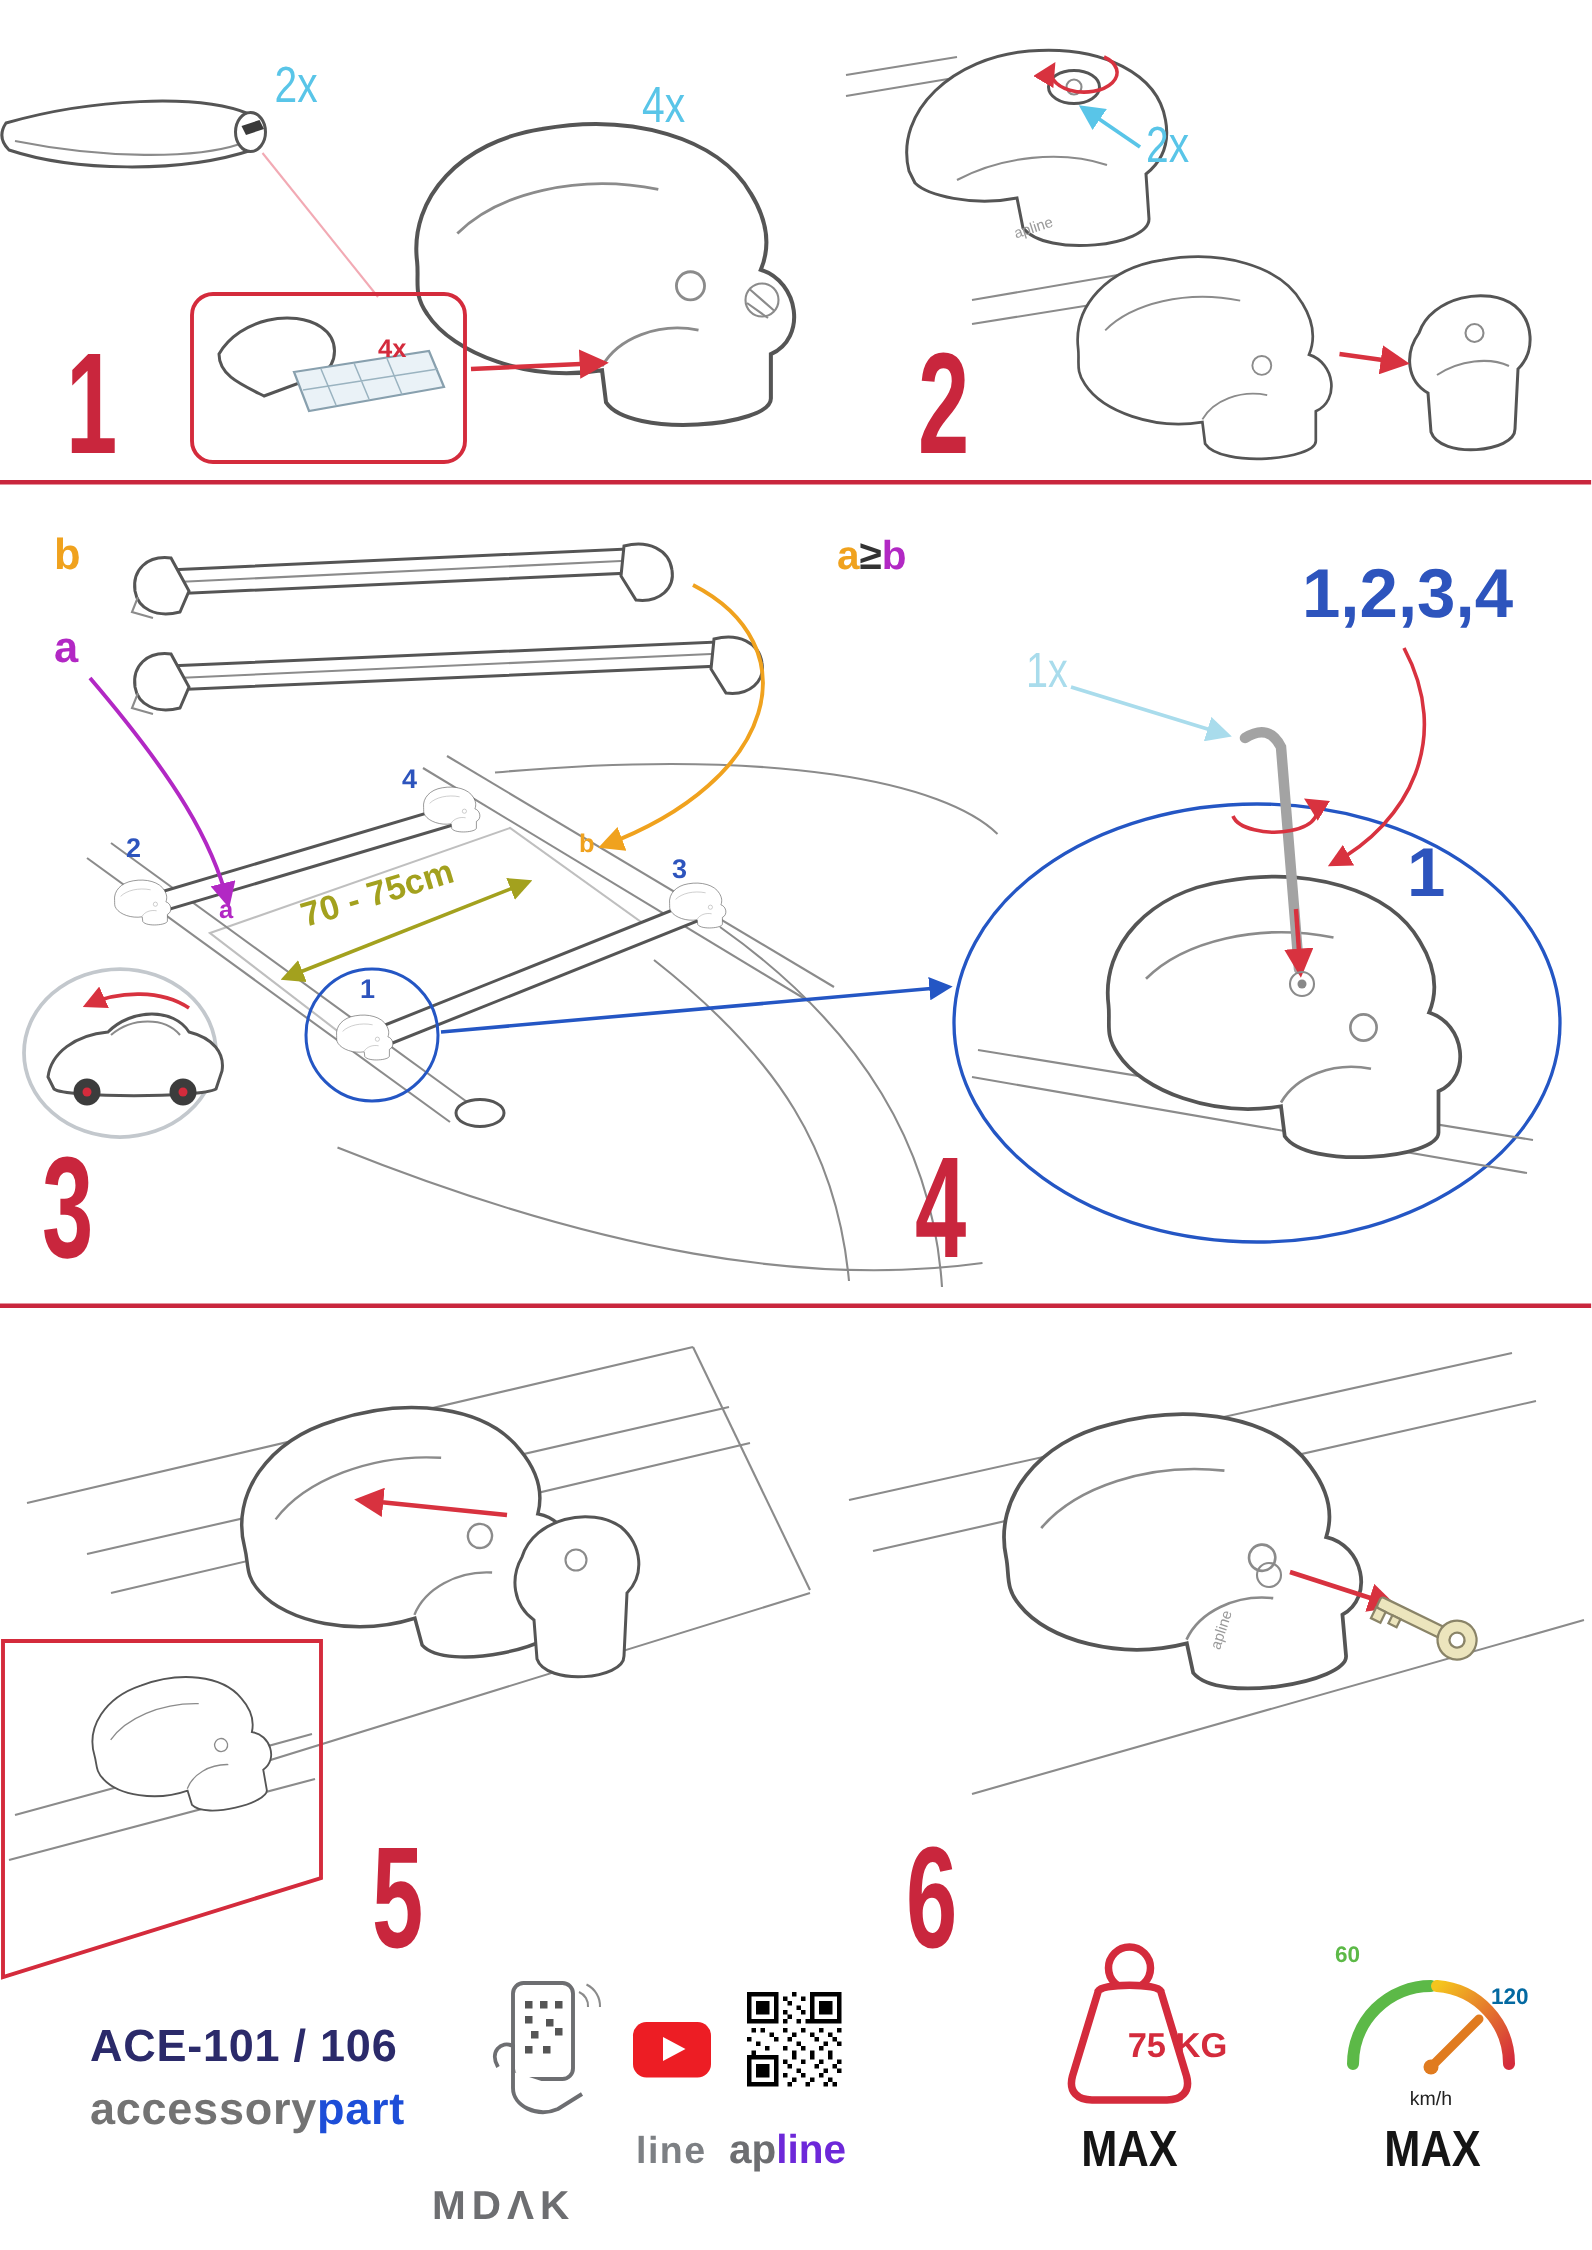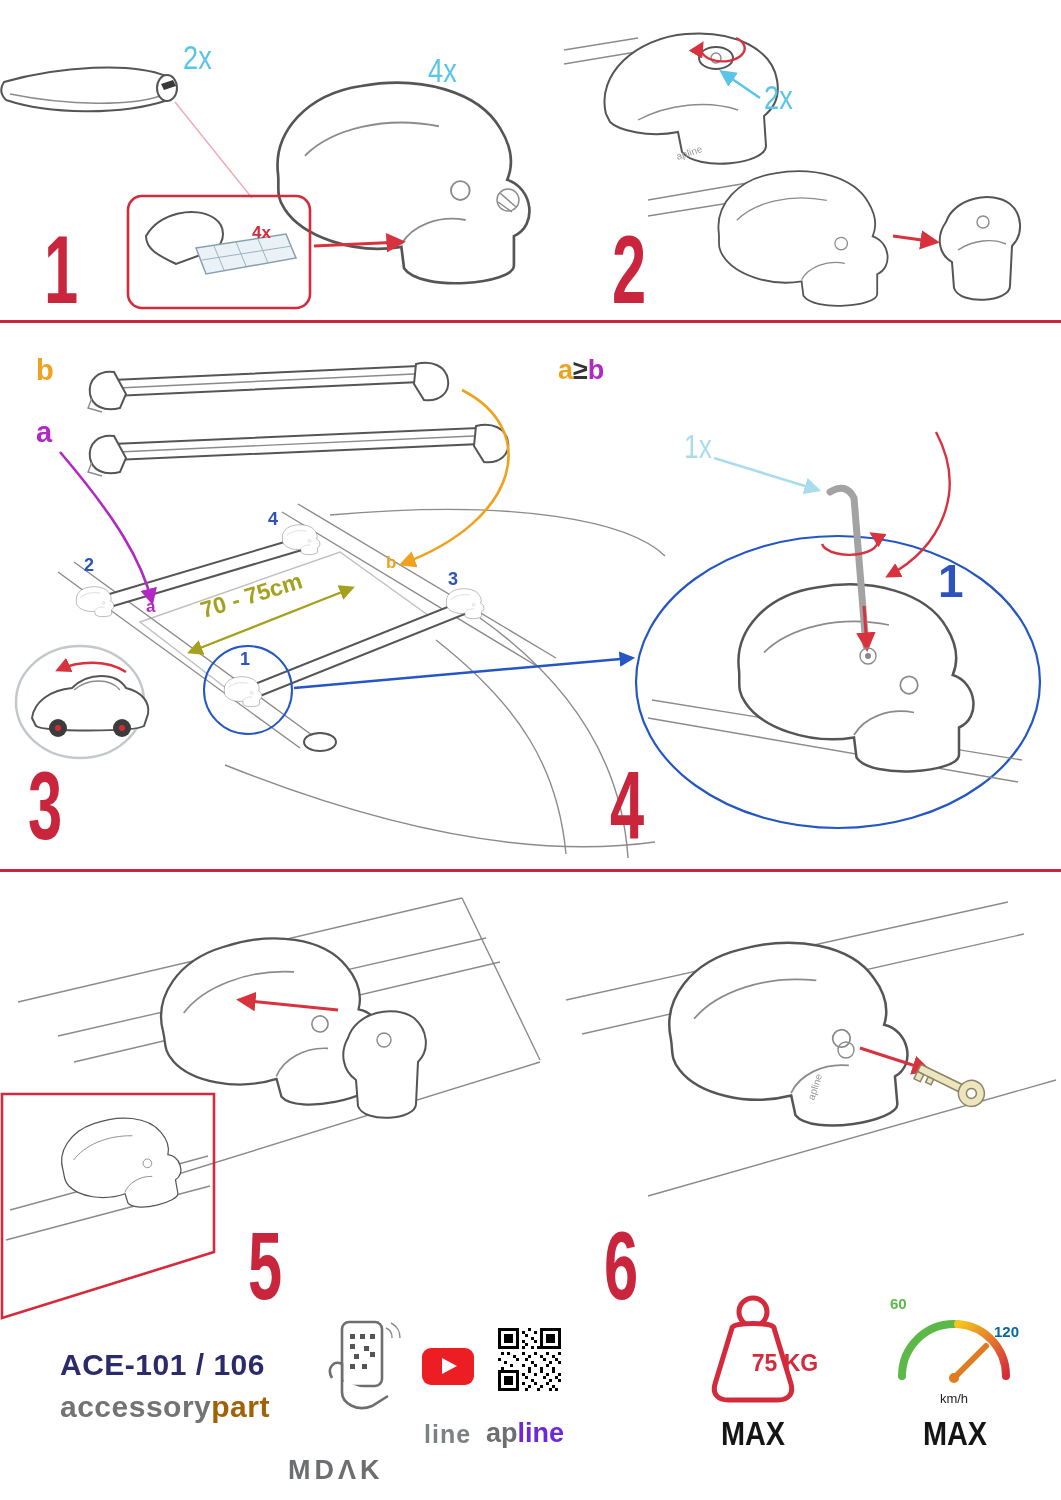--- a/index.html
+++ b/index.html
@@ -17,21 +17,21 @@
   .posmagenta{font-size:17px;font-weight:700;color:#b228c4;}
   .lblOrange{font-size:29px;font-weight:700;color:#f0a21e;}
   .lblMagenta{font-size:29px;font-weight:700;color:#b228c4;}
   .rule{font-size:27px;font-weight:700;}
   .ruleA{color:#f0a21e;} .ruleOp{color:#333;} .ruleB{color:#b228c4;}
   .dist{font-size:23px;font-weight:600;color:#a3a11e;transform:rotate(-17deg);transform-origin:left top;}
   .padqty{font-size:17px;font-weight:700;color:#d42b3c;}
   .footbrand{font-size:10px;color:#9a9a9a;}
   .model{font-size:30px;font-weight:600;color:#2b2a6a;letter-spacing:.5px;}
   .brandline{font-size:30px;font-weight:700;letter-spacing:.5px;}
-  .bgray{color:#737373;} .bred{color:#a16207;}
+  .bgray{color:#737373;} .bred{color:#1d4ed8;}
   .mdak{font-size:27px;font-weight:700;color:#6d6e71;letter-spacing:4px;margin-top:37px;}
   .ipqi{font-size:25px;font-weight:600;color:#7d8084;letter-spacing:1px;}
   .apline{font-size:27px;font-weight:700;}
   .apgray{color:#6d6e71;} .apred{color:#6d28d9;}
   .wkg{font-size:23px;font-weight:700;color:#d42b3c;text-align:center;width:106px;}
   .maxtxt{font-size:34px;font-weight:700;color:#151515;text-align:center;width:106px;
           transform:scaleX(.85);transform-origin:center top;}
   .sp60{font-size:15px;font-weight:700;color:#5cb947;}
   .sp120{font-size:15px;font-weight:700;color:#0369a1;}
   .kmh{font-size:13px;color:#222;text-align:center;width:80px;}
@@ -298,20 +298,21 @@
   <div class="t rule" style="left:558px;top:357px"><span class="ruleA">a</span><span class="ruleOp">≥</span><span class="ruleB">b</span></div>
   <div class="t posblue" style="left:84px;top:556px">2</div>
   <div class="t posblue" style="left:268px;top:510px">4</div>
   <div class="t posorange" style="left:386px;top:554px">b</div>
   <div class="t posblue" style="left:448px;top:570px">3</div>
   <div class="t posmagenta" style="left:146px;top:598px">a</div>
   <div class="t posblue" style="left:240px;top:650px">1</div>
   <div class="t dist" style="left:198px;top:600px">70 - 75cm</div>
   <div class="t stepnum" style="left:28px;top:758px">3</div>
 
+  <div class="t bigblue" style="left:868px;top:372px">1,2,3,4</div>
   <div class="t qtyLight" style="left:684px;top:430px">1x</div>
   <div class="t bigblue" style="left:938px;top:558px">1</div>
   <div class="t stepnum" style="left:610px;top:758px">4</div>
 
   <div class="t stepnum" style="left:248px;top:1218px">5</div>
   <div class="t footbrand" style="left:802px;top:1082px;transform:rotate(-72deg)">apline</div>
   <div class="t stepnum" style="left:604px;top:1218px">6</div>
 
   <div class="t model" style="left:60px;top:1350px">ACE-101 / 106</div>
   <div class="t brandline" style="left:60px;top:1392px"><span class="bgray">accessory</span><span class="bred">part</span></div>

